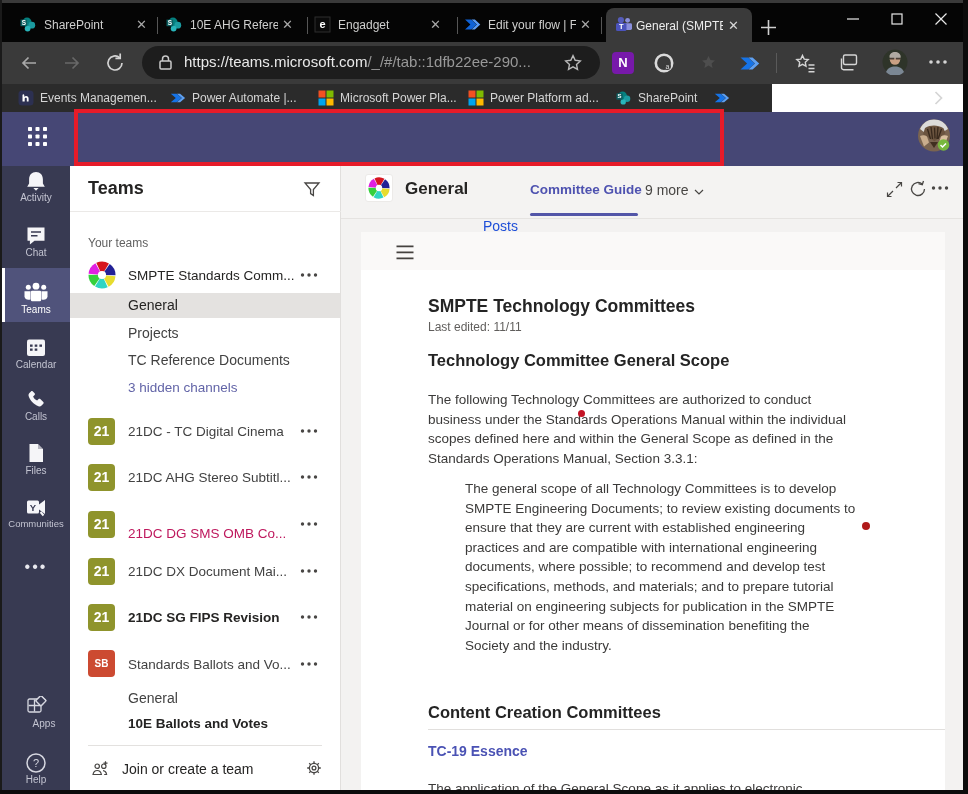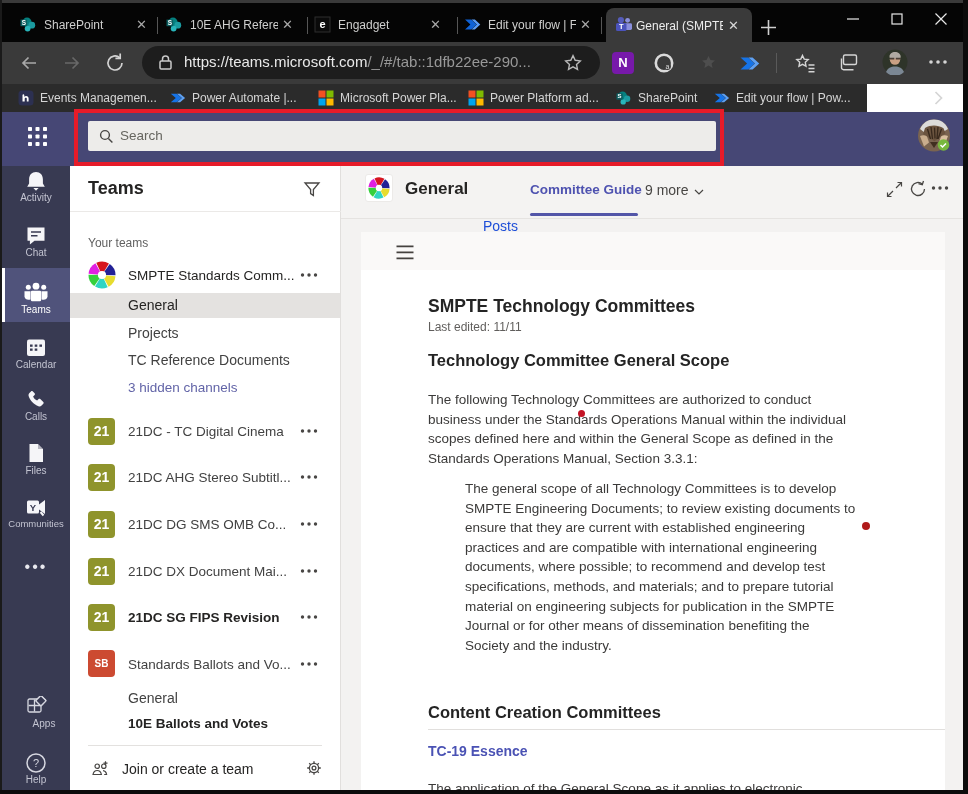--- a/index.html
+++ b/index.html
@@ -9,21 +9,21 @@
   #frame { position:absolute; inset:0; }
   
   #titlebar { position:absolute; left:0; top:0; width:968px; height:42px; background:#050505; border-top:3px solid #3a3a3a; }
   .tab { position:absolute; top:9px; height:33px; color:#cfcfce; font-size:12px; }
   .tab .ttl { position:absolute; left:30px; top:9px; white-space:nowrap; overflow:hidden; width:88px; }
   .tab .cls { position:absolute; left:122px; top:8px; color:#a9a9a9; font-size:13px; }
   .tabsep { position:absolute; top:17px; width:1px; height:17px; background:#565656; }
   #activetab { position:absolute; left:606px; top:8px; width:146px; height:34px; background:#3a3a3a; border-radius:8px 8px 0 0; color:#ececec; font-size:12px; }
   #addrrow { position:absolute; left:0; top:42px; width:968px; height:42px; background:#3a3a3a; }
   #addrfield { position:absolute; left:142px; top:46px; width:458px; height:33px; border-radius:17px; background:#1d1d1d; }
-  #bmrow { position:absolute; left:0; top:84px; width:867px; height:28px; background:#2b2b2b; }
+  #bmrow { position:absolute; left:0; top:84px; width:772px; height:28px; background:#2b2b2b; }
   .bmitem { position:absolute; top:0; height:28px; color:#d5d5d5; font-size:12px; line-height:28px; }
   .bmitem svg, .bmitem .bmicon { position:absolute; left:0; top:6px; }
   .bmitem span { position:absolute; left:22px; top:0; white-space:nowrap; }
   
   #theader { position:absolute; left:2px; top:112px; width:961px; height:54px; background:#464775; }
   #searchbox { position:absolute; left:88px; top:121px; width:628px; height:30px; background:#edecea; border-radius:2px; }
   #redbox { position:absolute; left:74px; top:109px; width:650px; height:57px; border:4px solid #e61b29; z-index:5; }
   #rail { position:absolute; left:2px; top:166px; width:68px; height:624px; background:#383a52; }
   .ritem { position:absolute; left:0; width:68px; text-align:center; color:#c3c4d1; font-size:10px; }
   #panel { position:absolute; left:70px; top:166px; width:271px; height:624px; background:#fff; border-right:1px solid #e1dfdd; }
@@ -212,21 +212,20 @@
           <rect x="0.5" y="3.4" width="6.2" height="6.2" fill="#0c5e60"></rect>
           <text x="3.6" y="8.4" font-size="6" fill="#fff" text-anchor="middle" font-weight="bold">S</text>
         </svg>
     <span>SharePoint</span>
   </div>
   <div class="bmitem" style="left:714px;width:140px;">
     <svg width="16" height="16" viewBox="0 0 16 16">
           <path d="M.8 3.8h5.8l5 4.2-5 4.2H.8l5-4.2z" fill="#1673e6"></path>
           <path d="M6.9 3.8h3.2l5 4.2-5 4.2H6.9l5-4.2z" fill="#5ea0f2"></path>
         </svg>
-    <span>Edit your flow | Pow...</span>
   </div>
   </div>
   <svg class="abs" style="left:928px;top:88px" width="20" height="20" viewBox="0 0 20 20">
       <path d="M7.5 4l6 6-6 6" stroke="#d5d5d5" stroke-width="1.7" fill="none"></path>
     </svg>
   <div id="theader"></div>
   <svg class="abs" style="left:26px;top:125px" width="23" height="23" viewBox="0 0 23 23">
       <g fill="#fff">
         <rect x="2" y="2" width="4" height="4" rx="0.8"></rect>
         <rect x="9.5" y="2" width="4" height="4" rx="0.8"></rect>
@@ -374,21 +373,21 @@
     <div class="abs" style="left:230px;top:308px;">
         <svg width="18" height="6" viewBox="0 0 18 6">
           <g fill="#484644">
             <circle cx="2.5" cy="3" r="1.7"></circle>
             <circle cx="9" cy="3" r="1.7"></circle>
             <circle cx="15.5" cy="3" r="1.7"></circle>
           </g>
         </svg>
       </div>
     <div class="t21" style="top:345px;"></div>
-    <div class="abs nw" style="left:58px;top:351px;font-size:13.5px;color:#404040;">21DC DG SMS OMB Co...</div>
+    <div class="abs nw" style="left:58px;top:360px;font-size:13.5px;color:#be185d;">21DC DG SMS OMB Co...</div>
     <div class="abs" style="left:230px;top:355px;">
         <svg width="18" height="6" viewBox="0 0 18 6">
           <g fill="#484644">
             <circle cx="2.5" cy="3" r="1.7"></circle>
             <circle cx="9" cy="3" r="1.7"></circle>
             <circle cx="15.5" cy="3" r="1.7"></circle>
           </g>
         </svg>
       </div>
     <div class="t21" style="top:392px;"></div>
@@ -498,24 +497,17 @@
     <div class="abs nw" style="left:67px;top:81px;font-size:16.5px;font-weight:bold;color:#242424;">Technology Committee General Scope</div>
     <div class="abs" style="left:67px;top:120px;font-size:13.5px;line-height:19.7px;color:#3b3a39;">The following Technology Committees are authorized to conduct<br>business under the Standards Operations Manual within the individual<br>scopes defined here and within the General Scope as defined in the<br>Standards Operations Manual, Section 3.3.1:</div>
     <div class="abs" style="left:104px;top:209px;font-size:13.5px;line-height:19.6px;color:#3b3a39;">The general scope of all Technology Committees is to develop<br>SMPTE Engineering Documents; to review existing documents to<br>ensure that they are current with established engineering<br>practices and are compatible with international engineering<br>documents, where possible; to recommend and develop test<br>specifications, methods, and materials; and to prepare tutorial<br>material on engineering subjects for publication in the SMPTE<br>Journal or for other means of dissemination benefiting the<br>Society and the industry.</div>
     <div class="abs nw" style="left:67px;top:433px;font-size:16.5px;font-weight:bold;color:#242424;">Content Creation Committees</div>
     <div class="abs" style="left:67px;top:459px;width:517px;height:1px;background:#e1dfdd;"></div>
     <div class="abs nw" style="left:67px;top:473px;font-size:14px;font-weight:bold;color:#4a52b4;">TC-19 Essence</div>
     <div class="abs nw" style="left:67px;top:511px;font-size:13.5px;color:#3b3a39;">The application of the General Scope as it applies to electronic</div>
     <div class="abs" style="left:217px;top:140px;width:7px;height:7px;border-radius:50%;background:#c41425;"></div>
     <div class="abs" style="left:501px;top:252px;width:8px;height:8px;border-radius:50%;background:#b01a1a;"></div>
   </div>
-  <div id="searchbox">
-    <svg class="abs" style="left:11px;top:8px" width="15" height="15" viewBox="0 0 15 15">
-        <circle cx="6" cy="6" r="4.4" fill="none" stroke="#484644" stroke-width="1.4"></circle>
-        <path d="M9.4 9.4l4 4" stroke="#484644" stroke-width="1.4"></path>
-      </svg>
-    <div class="abs" style="left:32px;top:7px;font-size:13.5px;color:#66655f;">Search</div>
-  </div>
   <div id="redbox"></div>
   <div id="bleft"></div>
   <div id="bright"></div>
   <div id="bbottom"></div>
 </div>
 
 </body></html>

